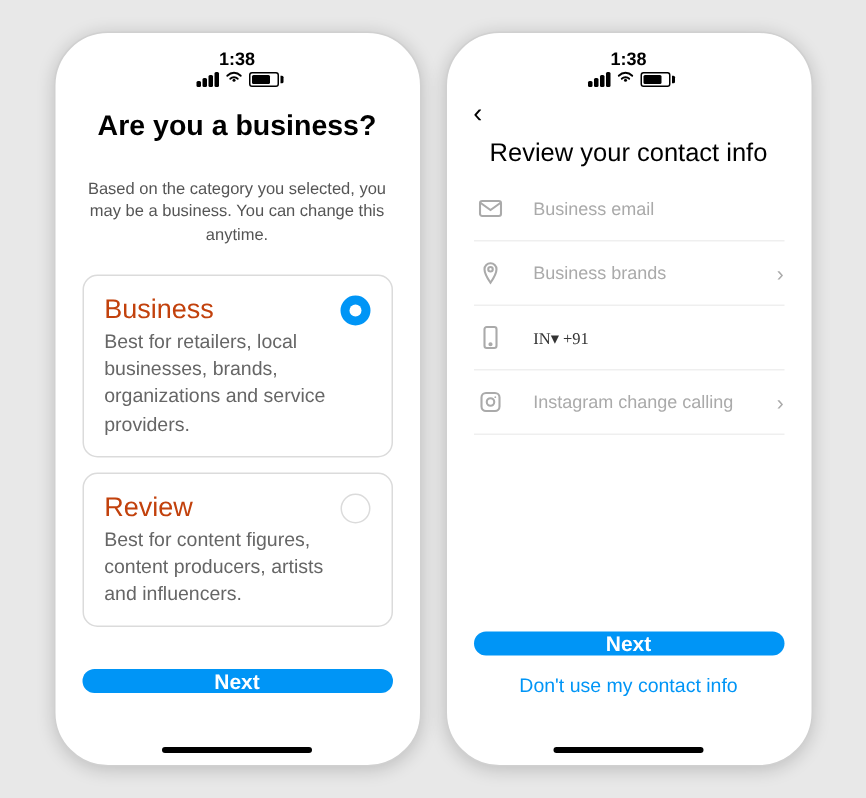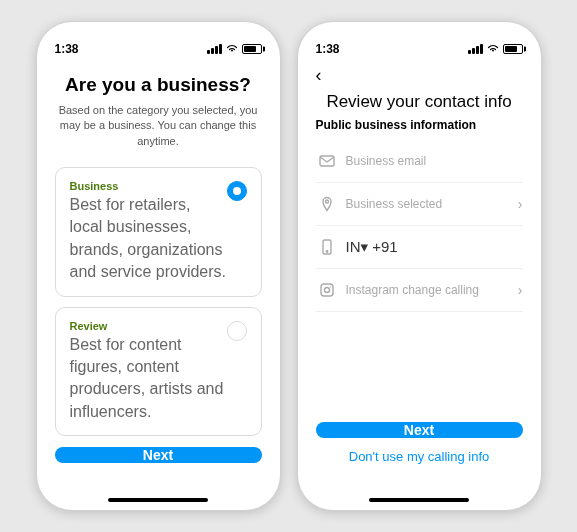--- a/index.html
+++ b/index.html
@@ -27,23 +27,24 @@
       display: flex;
       flex-direction: column;
       position: relative;
       border: 1px solid #d0d0d0;
     }
     
     .status-bar {
       display: flex;
       justify-content: space-between;
       align-items: center;
-      padding: 26px 18px 4px 18px;
+      padding: 10px 18px 4px 18px;
       height: 32px;
       flex-shrink: 0;
+      flex-direction: column;
     }
     .status-time {
       font-size: 12px;
       font-weight: 600;
       color: #000;
     }
     .status-icons {
       display: flex;
       align-items: center;
       gap: 4px;
@@ -107,43 +108,44 @@
       margin-bottom: 6px;
       margin-top: 8px;
       line-height: 1.2;
     }
     .phone1-subtitle {
       font-size: 11px;
       text-align: center;
       color: #555;
       margin-bottom: 18px;
       line-height: 1.4;
+      margin-top: 16px;
     }
     .option-card {
       border: 1px solid #dbdbdb;
       border-radius: 10px;
       padding: 12px 14px;
       margin-bottom: 10px;
       display: flex;
       justify-content: space-between;
       align-items: flex-start;
       background: #fff;
     }
     .option-card.selected {
       border-color: #dbdbdb;
     }
     .option-text { flex: 1; }
     .option-title {
-      font-size: 11px;
-      font-weight: 700;
-      color: #4d7c0f;
+      font-size: 18px;
+      font-weight: 400;
+      color: #c2410c;
       margin-bottom: 2px;
     }
     .option-desc {
-      font-size: 16px;
+      font-size: 13px;
       color: #666;
       line-height: 1.4;
     }
     .radio-circle {
       width: 20px;
       height: 20px;
       border-radius: 50%;
       border: 1.5px solid #dbdbdb;
       margin-top: 1px;
       flex-shrink: 0;
@@ -205,43 +207,44 @@
       font-size: 12px;
       font-weight: 600;
       color: #000;
       margin-bottom: 8px;
     }
     .info-row {
       display: flex;
       align-items: center;
       border-bottom: 1px solid #efefef;
       padding: 10px 0;
-      gap: 8px;
+      gap: 18px;
     }
     .info-icon {
       width: 22px;
       height: 22px;
       display: flex;
       align-items: center;
       justify-content: center;
       flex-shrink: 0;
     }
     .info-icon svg {
       width: 16px;
       height: 16px;
     }
     .info-text {
       flex: 1;
       font-size: 12px;
       color: #aaa;
     }
     .info-phone-prefix {
-      font-size: 15px;
+      font-size: 11px;
       color: #333;
       font-weight: 500;
+      font-family: Liberation Serif, serif;
     }
     .chevron {
       font-size: 14px;
       color: #aaa;
     }
     .dont-use-link {
       text-align: center;
       font-size: 13px;
       color: #0095f6;
       font-weight: 500;
@@ -338,40 +341,39 @@
         <div class="battery-icon">
           <div class="battery-fill"></div>
         </div>
       </div>
     </div>
 
     <div class="screen-content">
       <div class="back-btn">‹</div>
       <h1 class="phone2-title">Review your contact info</h1>
 
-      <div class="section-label">Public business information</div>
 
       <div class="info-row">
         <div class="info-icon">
           <svg viewBox="0 0 16 16" fill="none" stroke="#aaa" stroke-width="1.4">
             <rect x="1" y="3" width="14" height="10" rx="1.5"></rect>
             <path d="M1 4l7 5 7-5"></path>
           </svg>
         </div>
         <span class="info-text">Business email</span>
       </div>
 
       <div class="info-row">
         <div class="info-icon">
           <svg viewBox="0 0 16 16" fill="none" stroke="#aaa" stroke-width="1.4">
             <path d="M8 1.5C5.8 1.5 4 3.3 4 5.5c0 3.2 4 9 4 9s4-5.8 4-9c0-2.2-1.8-4-4-4z"></path>
             <circle cx="8" cy="5.5" r="1.5"></circle>
           </svg>
         </div>
-        <span class="info-text">Business selected</span>
+        <span class="info-text">Business brands</span>
         <span class="chevron">›</span>
       </div>
 
       <div class="info-row">
         <div class="info-icon">
           <svg viewBox="0 0 16 16" fill="none" stroke="#aaa" stroke-width="1.4">
             <rect x="4" y="1" width="8" height="14" rx="1.5"></rect>
             <circle cx="8" cy="12.5" r="0.7" fill="#aaa"></circle>
           </svg>
         </div>
@@ -385,21 +387,21 @@
             <circle cx="8" cy="8" r="2.5"></circle>
             <circle cx="11.2" cy="4.8" r="0.6" fill="#aaa" stroke="none"></circle>
           </svg>
         </div>
         <span class="info-text">Instagram change calling</span>
         <span class="chevron">›</span>
       </div>
 
       <div class="bottom-section">
         <button class="next-btn">Next</button>
-        <div class="dont-use-link">Don't use my calling info</div>
+        <div class="dont-use-link">Don't use my contact info</div>
       </div>
     </div>
 
     <div class="home-indicator">
       <div class="home-bar"></div>
     </div>
   </div>
 </div>
 
 </body></html>

